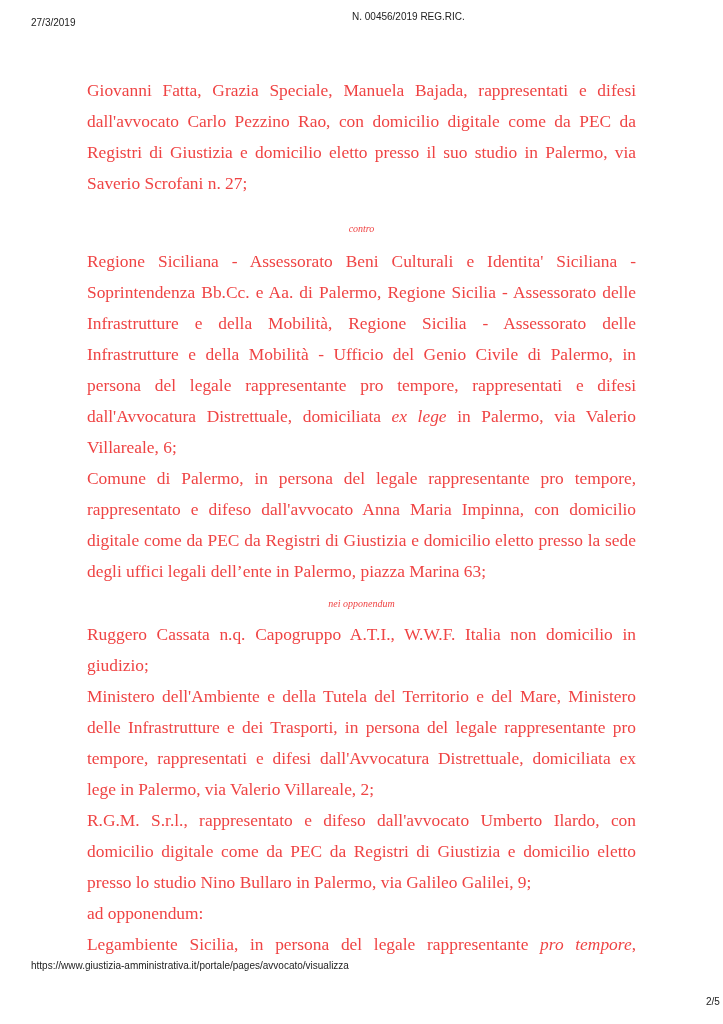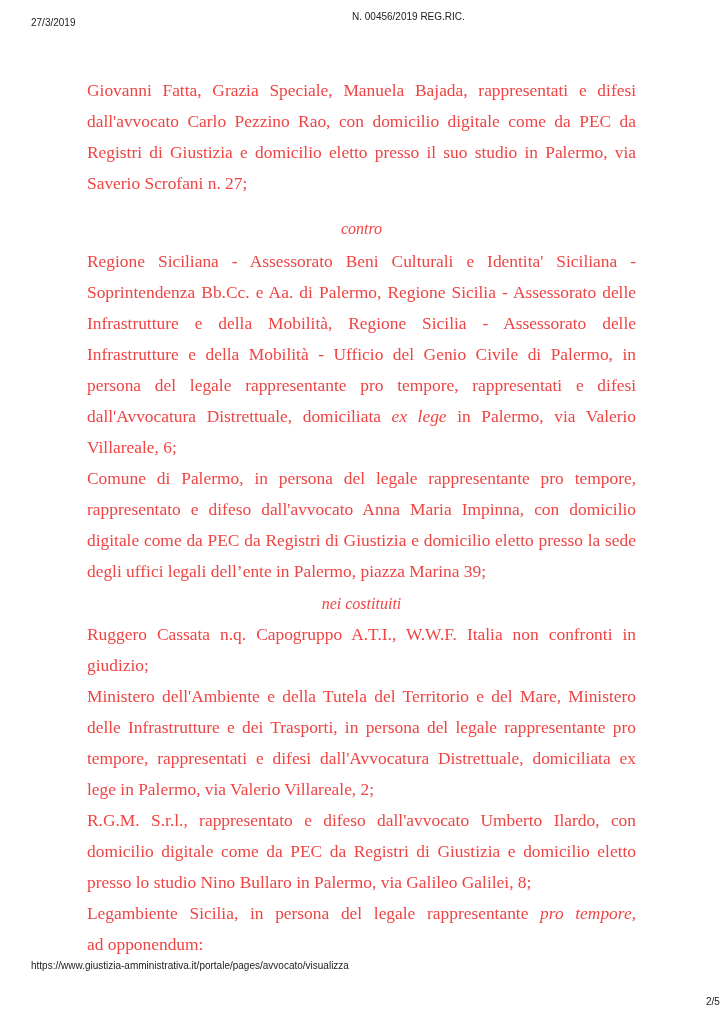--- a/index.html
+++ b/index.html
@@ -12,51 +12,51 @@
   .ftr-url { left: 31px; top: 960px; }
   .ftr-page { left: 706px; top: 996px; }
   .body {
     position: absolute; left: 87px; top: 38px; width: 549px;
     font-family: "Liberation Serif", serif; font-size: 17.4px; line-height: 31px;
     color: #ef4444;
     margin-top: 37px;
   }
   .p { margin: 0; text-align: justify; }
   .heading {
-    margin: 0; text-align: center; font-style: italic; font-size: 16px;
+    margin: 0; text-align: center; font-style: italic; font-size: 10px;
     height: 31px; line-height: 31px;
   }
   .heading.big-gap { margin-top: 14px; margin-bottom: 2px; }
   .heading.gap { margin-top: 1px; margin-bottom: 0; }
   .last-line-justify { text-align-last: justify; }
   em { }
 </style>
 </head>
 <body>
 
 <div class="hdr hdr-date">27/3/2019</div>
 <div class="hdr hdr-ref">N. 00456/2019 REG.RIC.</div>
 
 <div class="body">
   <p class="p">Giovanni Fatta, Grazia Speciale, Manuela Bajada, rappresentati e difesi dall'avvocato Carlo Pezzino Rao, con domicilio digitale come da PEC da Registri di Giustizia e domicilio eletto presso il suo studio in Palermo, via Saverio Scrofani n. 27;</p>
 
   <p class="heading big-gap">contro</p>
 
   <p class="p"><span>Regione Siciliana - Assessorato Beni Culturali e Identita' Siciliana - Soprintendenza Bb.Cc. e Aa. di Palermo, Regione Sicilia - Assessorato delle Infrastrutture e della Mobilità, Regione Sicilia - Assessorato delle Infrastrutture e della Mobilità - Ufficio del Genio Civile di Palermo, in persona del legale rappresentante pro tempore, rappresentati e difesi dall'Avvocatura Distrettuale, domiciliata </span><em>ex lege</em><span> in Palermo, via Valerio Villareale, 6;</span></p>
 
-  <p class="p">Comune di Palermo, in persona del legale rappresentante pro tempore, rappresentato e difeso dall'avvocato Anna Maria Impinna, con domicilio digitale come da PEC da Registri di Giustizia e domicilio eletto presso la sede degli uffici legali dell’ente in Palermo, piazza Marina 39;</p>
+  <p class="p">Comune di Palermo, in persona del legale rappresentante pro tempore, rappresentato e difeso dall'avvocato Anna Maria Impinna, con domicilio digitale come da PEC da Registri di Giustizia e domicilio eletto presso la sede degli uffici legali dell’ente in Palermo, piazza Marina 63;</p>
 
-  <p class="heading gap">nei costituiti</p>
+  <p class="heading gap">nei opponendum</p>
 
-  <p class="p">Ruggero Cassata n.q. Capogruppo A.T.I., W.W.F. Italia non confronti in giudizio;</p>
+  <p class="p">Ruggero Cassata n.q. Capogruppo A.T.I., W.W.F. Italia non domicilio in giudizio;</p>
 
   <p class="p">Ministero dell'Ambiente e della Tutela del Territorio e del Mare, Ministero delle Infrastrutture e dei Trasporti, in persona del legale rappresentante pro tempore, rappresentati e difesi dall'Avvocatura Distrettuale, domiciliata ex lege in Palermo, via Valerio Villareale, 2;</p>
 
-  <p class="p">R.G.M. S.r.l., rappresentato e difeso dall'avvocato Umberto Ilardo, con domicilio digitale come da PEC da Registri di Giustizia e domicilio eletto presso lo studio Nino Bullaro in Palermo, via Galileo Galilei, 8;</p>
+  <p class="p">R.G.M. S.r.l., rappresentato e difeso dall'avvocato Umberto Ilardo, con domicilio digitale come da PEC da Registri di Giustizia e domicilio eletto presso lo studio Nino Bullaro in Palermo, via Galileo Galilei, 9;</p>
 
 
+  <p class="p">ad opponendum:</p>
+
   <p class="p last-line-justify"><span>Legambiente Sicilia, in persona del legale rappresentante </span><em>pro tempore</em><span>,</span></p>
-
-  <p class="p">ad opponendum:</p>
 </div>
 
 <div class="ftr ftr-url">https://www.giustizia-amministrativa.it/portale/pages/avvocato/visualizza</div>
 <div class="ftr ftr-page">2/5</div>
 
 </body></html>

